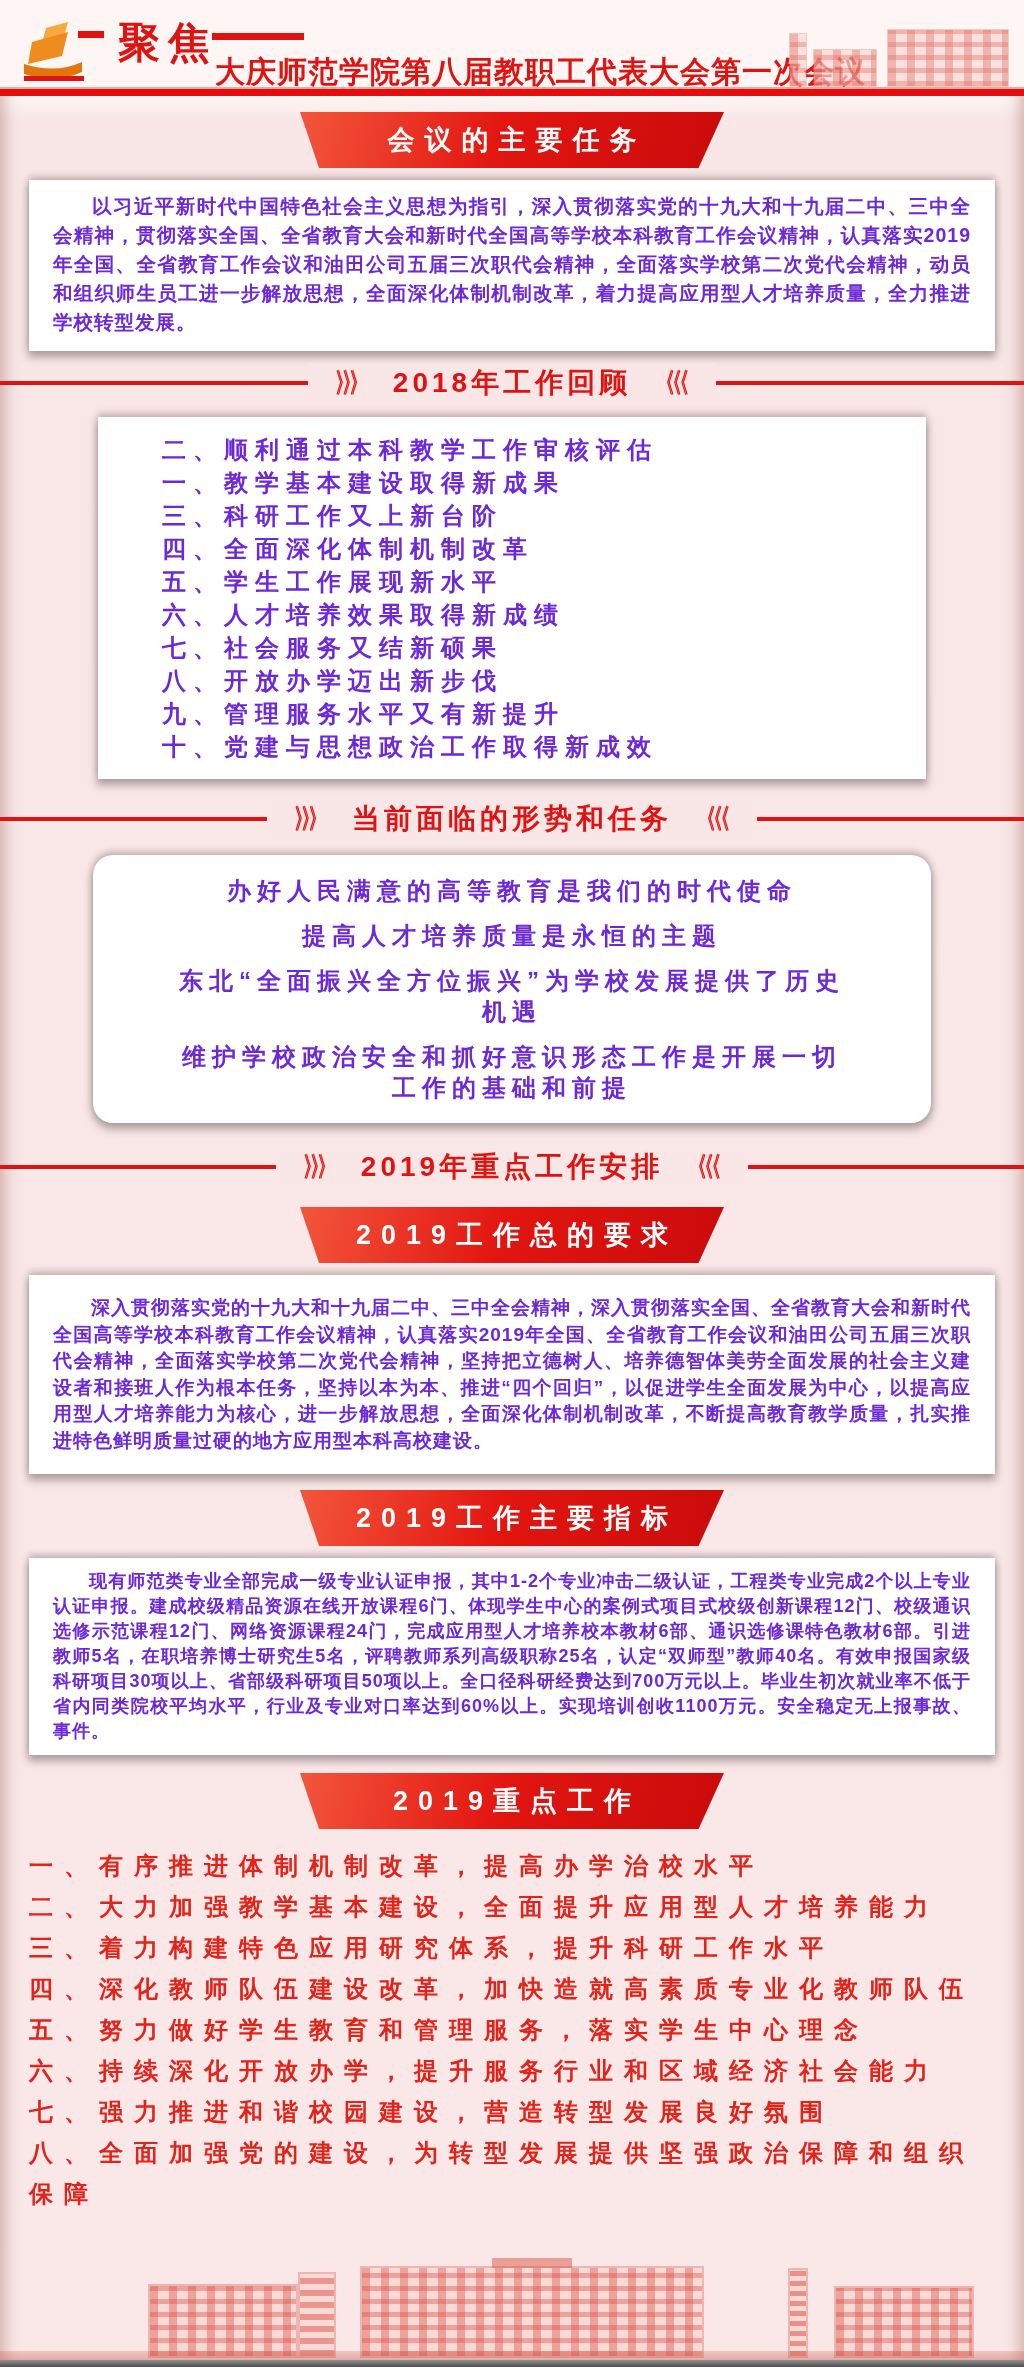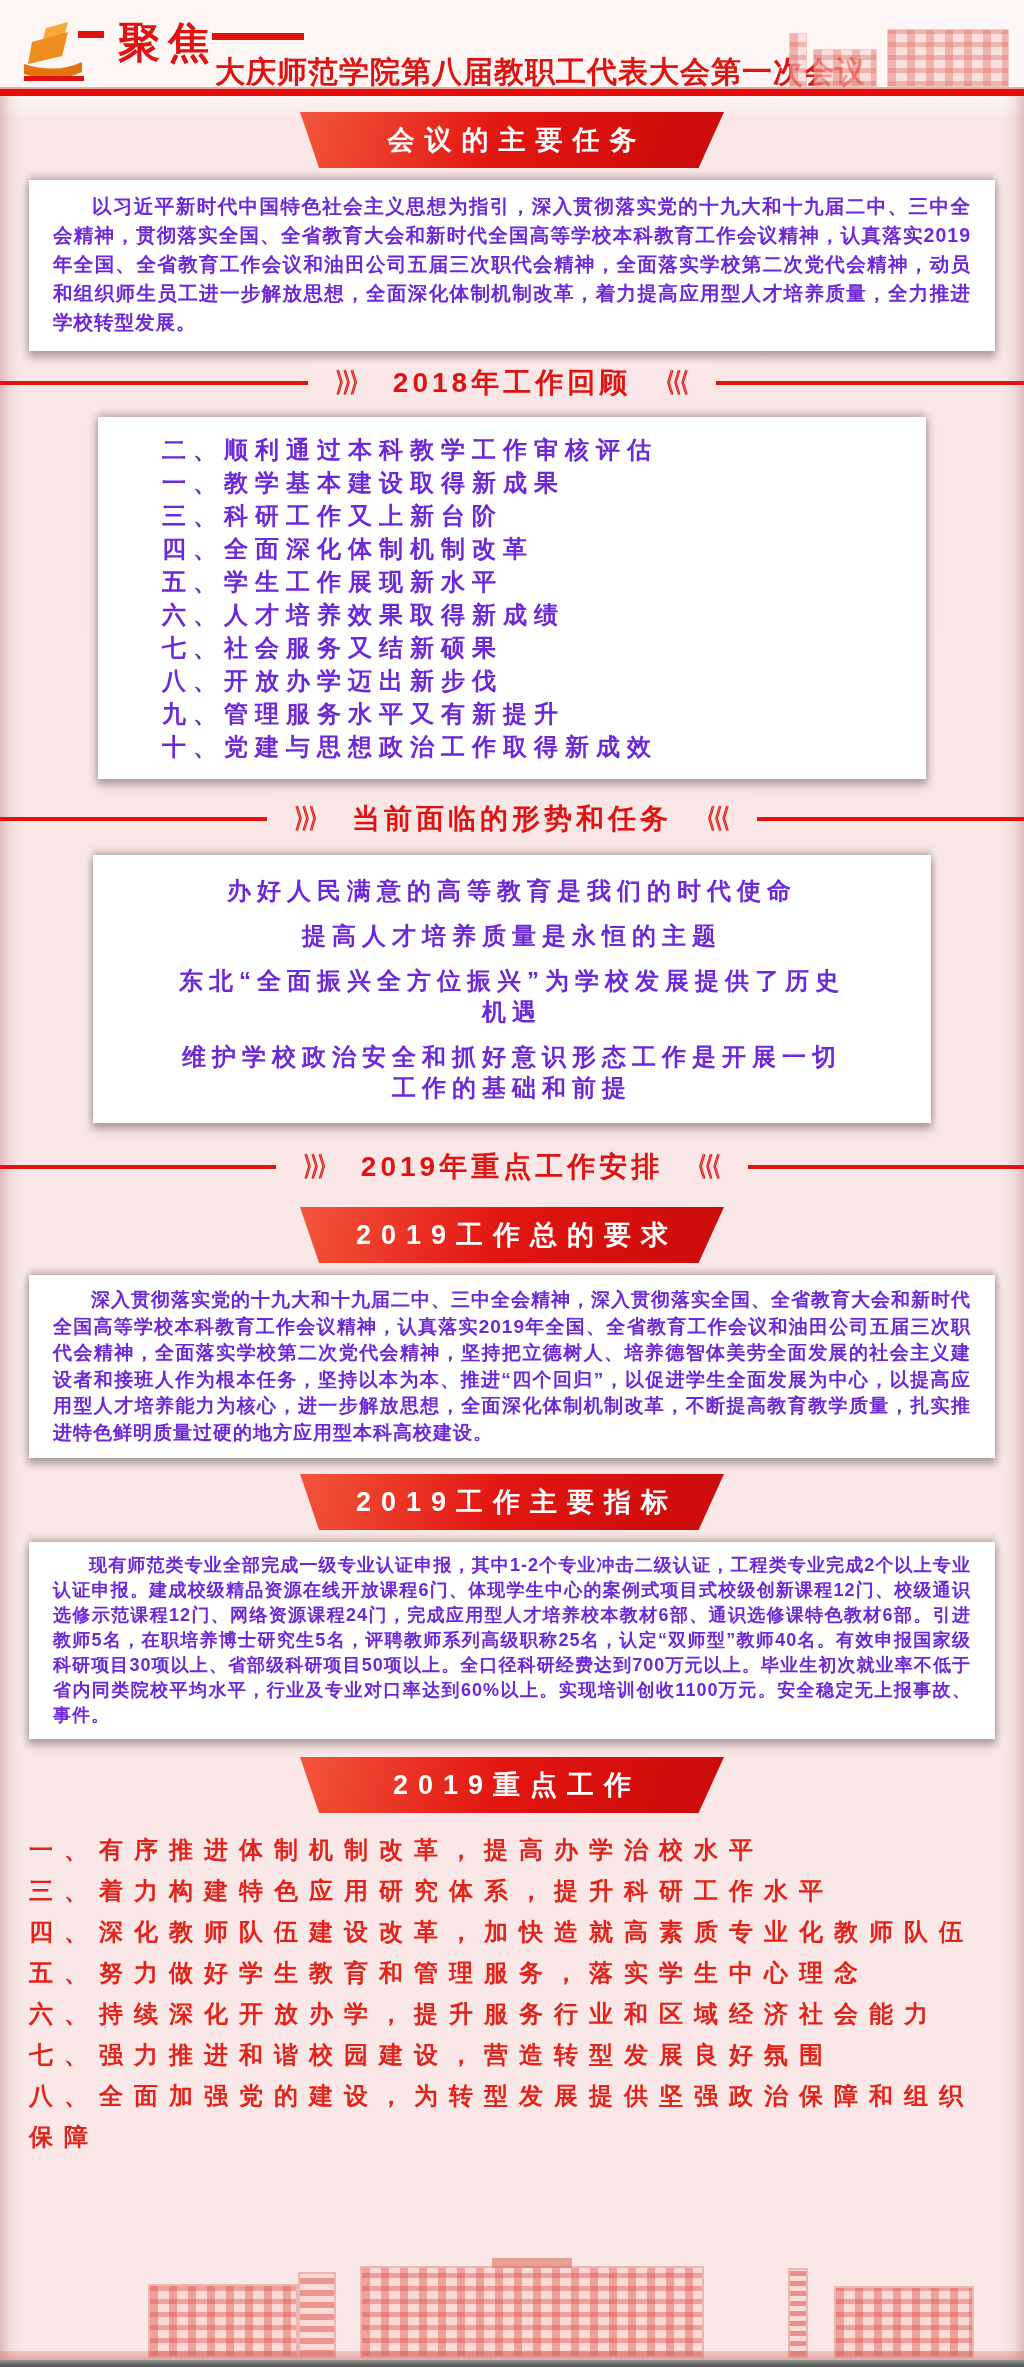--- a/index.html
+++ b/index.html
@@ -29,27 +29,27 @@
     color:#ffffff; font-size:27px; font-weight:bold; letter-spacing:10px; padding-left:10px; box-sizing:border-box;
   }
 
   
   .card {
     margin:12px auto 0; background:#ffffff; color:#6d28d9; font-weight:bold; box-sizing:border-box;
     box-shadow:0 5px 8px 1px rgba(110,92,92,.55), 0 -4px 6px rgba(140,115,115,.38);
   }
   .body-card { width:966px; padding:12px 24px 14px; font-size:19.5px; line-height:29px; text-align:justify; }
   .body-card p { margin:0; text-indent:2em; letter-spacing:1px; }
-  .req-card  { padding:12px 24px; font-size:19px;  line-height:26.5px; }
+  .req-card  { padding:20px 24px; font-size:19px;  line-height:26.5px; }
   .ind-card  { padding:11px 24px; font-size:18px;  line-height:25px; letter-spacing:.5px; }
 
   .list-card { width:828px; margin:14px auto 0; padding:16px 18px 16px 64px; }
   .list-card .item { font-size:24px; letter-spacing:7px; line-height:33px; white-space:nowrap; }
 
-  .center-card { width:838px; margin:16px auto 0; padding:20px 80px; text-align:center; font-size:24px; letter-spacing:6px; }
+  .center-card { width:838px; margin:16px auto 0; padding:20px 80px; text-align:center; font-size:24px; letter-spacing:6px;border-radius:20px; }
   .center-card .item { margin:0 0 14px; line-height:31px; }
   .center-card .item:last-child { margin-bottom:0; }
 
   
   .section-head { position:relative; height:40px; }
   .sh-1 { margin:12px 0 0; }
   .sh-2 { margin:20px 0 0; }
   .sh-3 { margin:24px 0 0; }
   .section-head::before { content:""; position:absolute; left:0; right:0; top:50%; height:4px; margin-top:-2px; background:#e01311; }
   .section-head .inner {
@@ -163,20 +163,21 @@
   </div>
 
   <div class="banner" style="">2019工作主要指标</div>
   <div class="card body-card ind-card">
     <p>现有师范类专业全部完成一级专业认证申报，其中1-2个专业冲击二级认证，工程类专业完成2个以上专业认证申报。建成校级精品资源在线开放课程6门、体现学生中心的案例式项目式校级创新课程12门、校级通识选修示范课程12门、网络资源课程24门，完成应用型人才培养校本教材6部、通识选修课特色教材6部。引进教师5名，在职培养博士研究生5名，评聘教师系列高级职称25名，认定“双师型”教师40名。有效申报国家级科研项目30项以上、省部级科研项目50项以上。全口径科研经费达到700万元以上。毕业生初次就业率不低于省内同类院校平均水平，行业及专业对口率达到60%以上。实现培训创收1100万元。安全稳定无上报事故、事件。</p>
   </div>
 
   <div class="banner" style="margin-top:18px">2019重点工作</div>
   <div class="keywork">
     <div>一、有序推进体制机制改革，提高办学治校水平</div>
+    <div>二、大力加强教学基本建设，全面提升应用型人才培养能力</div>
     <div>三、着力构建特色应用研究体系，提升科研工作水平</div>
     <div>四、深化教师队伍建设改革，加快造就高素质专业化教师队伍</div>
     <div>五、努力做好学生教育和管理服务，落实学生中心理念</div>
     <div>六、持续深化开放办学，提升服务行业和区域经济社会能力</div>
     <div>七、强力推进和谐校园建设，营造转型发展良好氛围</div>
     <div>八、全面加强党的建设，为转型发展提供坚强政治保障和组织保障</div>
   </div>
 
   <div class="footer-art">
     <div class="bld fb-left"></div>

